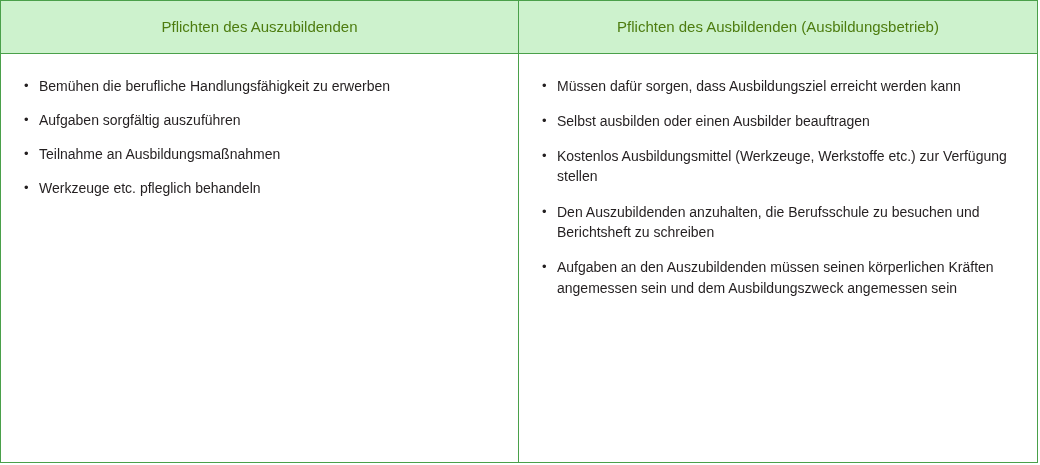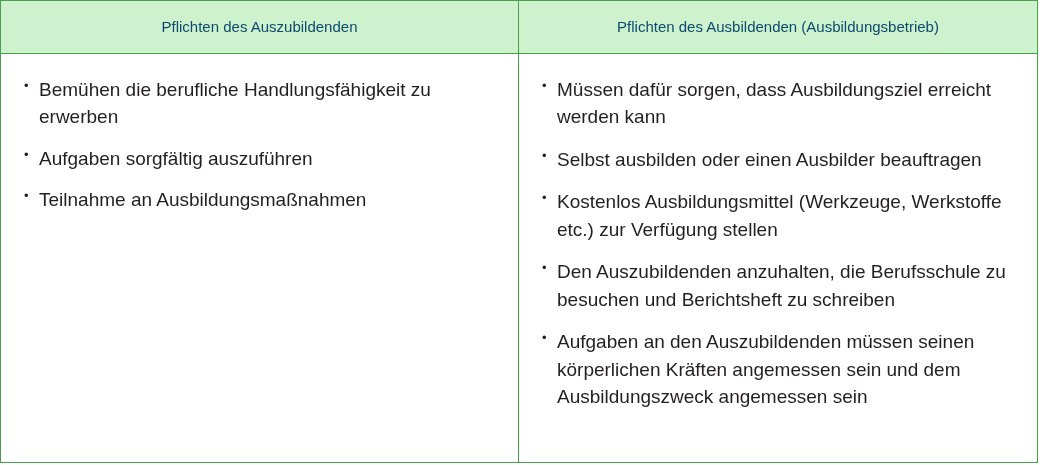--- a/index.html
+++ b/index.html
@@ -27,35 +27,35 @@
     display: flex;
     background: #cdf2cd;
     border-bottom: 1px solid #4aa04a;
     flex: 0 0 auto;
   }
   .th {
     box-sizing: border-box;
     padding: 16px 10px;
     font-size: 15px;
     text-align: center;
-    color: #0c4a6e;
+    color: #4d7c0f;
     line-height: 1.3;
   }
   .th.left  { width: 519px; border-right: 1px solid #4aa04a; }
   .th.right { width: 519px; }
 
   .tbody {
     display: flex;
     flex: 1 1 auto;
     background: #ffffff;
   }
   .td {
     box-sizing: border-box;
     padding: 22px 22px 14px 22px;
-    font-size: 19px;
+    font-size: 14px;
     line-height: 1.45;
   }
   .td.left  { width: 519px; border-right: 1px solid #4aa04a; }
   .td.right { width: 519px; }
 
   ul.bullets {
     margin: 0;
     padding: 0;
     list-style: none;
   }
@@ -91,20 +91,23 @@
       <ul class="bullets">
         <li>
           <span>Bemühen die berufliche Handlungsfähigkeit zu erwerben</span>
         </li>
         <li>
           <span>Aufgaben sorgfältig auszuführen</span>
         </li>
         <li>
           <span>Teilnahme an Ausbildungsmaßnahmen</span>
         </li>
+        <li>
+          <span>Werkzeuge etc. pfleglich behandeln</span>
+        </li>
       </ul>
     </div>
 
     <div class="td right">
       <ul class="bullets">
         <li>
           <span>Müssen dafür sorgen, dass Ausbildungsziel erreicht werden kann</span>
         </li>
         <li>
           <span>Selbst ausbilden oder einen Ausbilder beauftragen</span>

